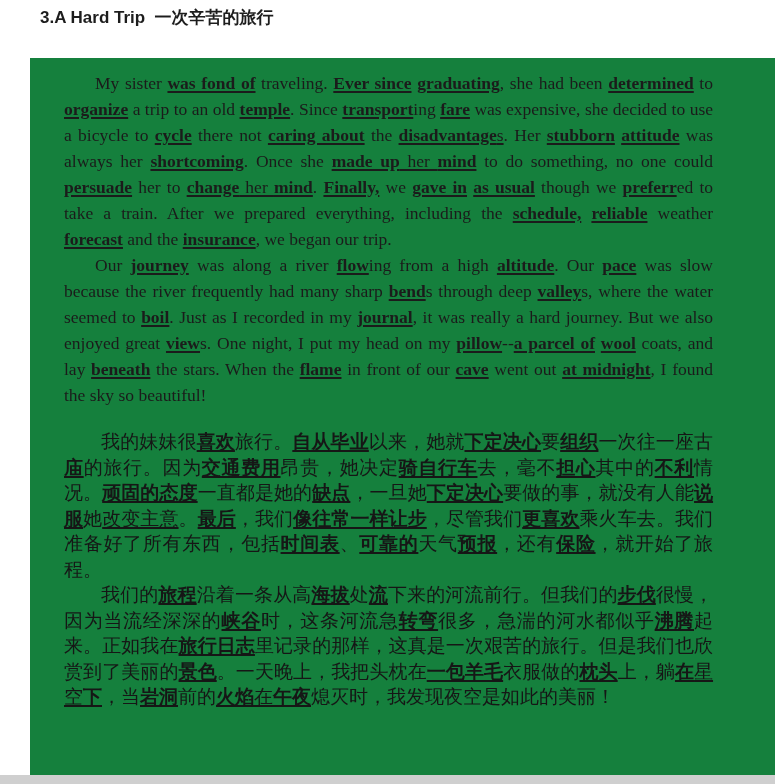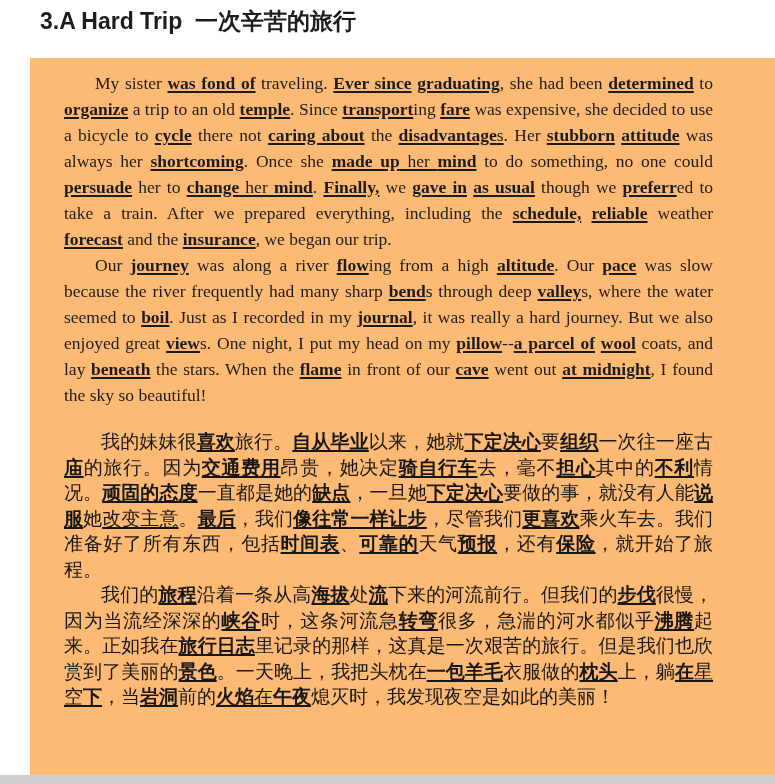--- a/index.html
+++ b/index.html
@@ -14,31 +14,31 @@
     overflow: hidden;
     font-family: "Liberation Serif", serif;
   }
   .title {
     position: absolute;
     left: 40px;
     top: 6px;
     margin: 0;
     font-family: "Liberation Sans", sans-serif;
     font-weight: bold;
-    font-size: 23px;
+    font-size: 17px;
     color: #1d1d1d;
     white-space: pre;
   }
   .body-area {
     position: absolute;
     left: 30px;
     right: 0;
     top: 58px;
     bottom: 9px;
-    background: #fdba74;
+    background: #15803d;
   }
   .text-col {
     margin: 12px 62px 0 34px;
   }
   p.en {
     margin: 0;
     font-family: "Liberation Serif", serif;
     font-size: 17.5px;
     line-height: 26px;
     color: #1b1b1b;

